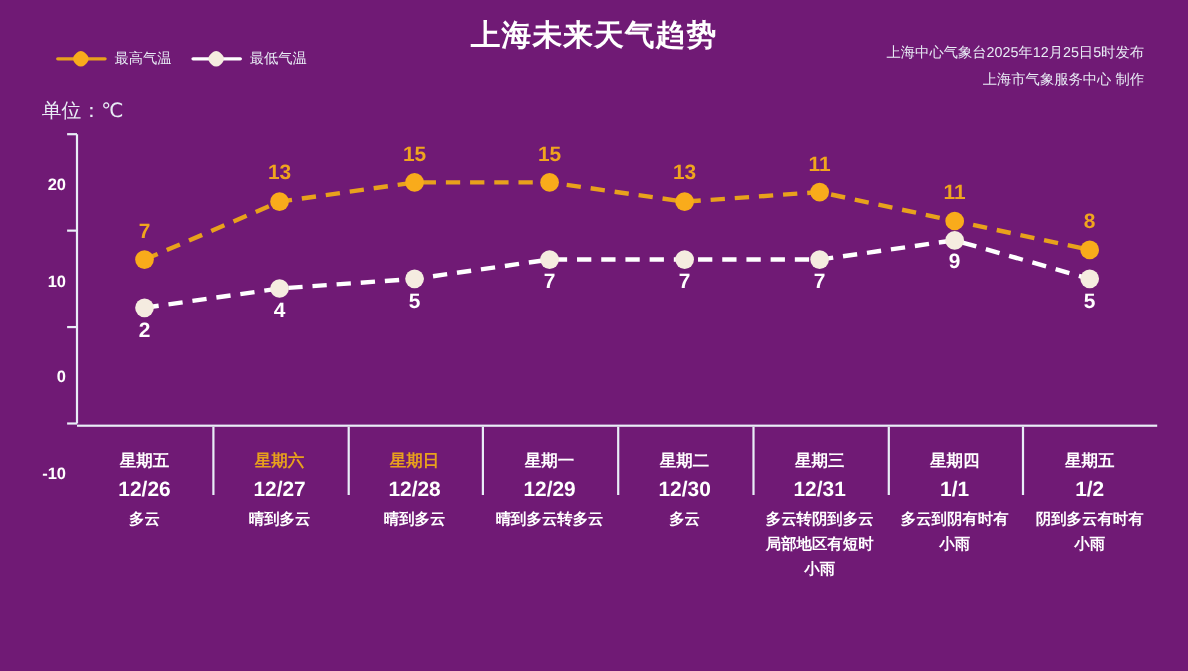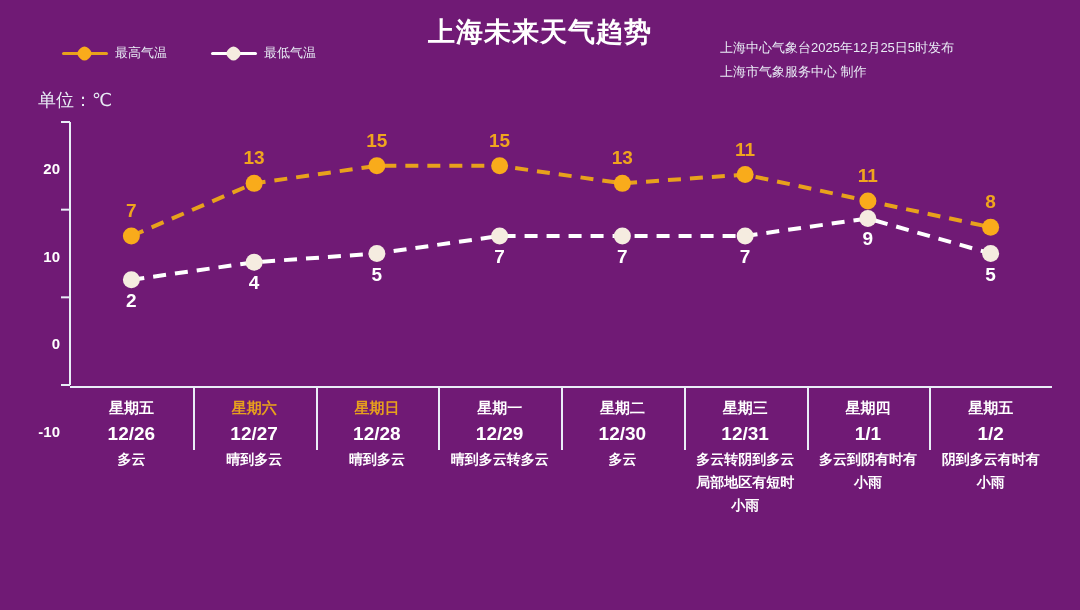--- a/index.html
+++ b/index.html
@@ -26,33 +26,34 @@
     color: #ffffff;
     font-size: 27px;
     font-weight: bold;
     letter-spacing: 1px;
   }
   #issuer {
     position: absolute;
     top: 36px;
     right: 40px;
     width: 320px;
+    text-align: right;
     color: #e8ecf5;
     font-size: 13px;
     line-height: 24px;
   }
 
   
   #legend {
     position: absolute;
     top: 44px;
-    left: 62px;
+    left: 51px;
     display: flex;
     align-items: center;
-    gap: 44px;
+    gap: 18px;
   }
   .legend-item {
     display: flex;
     align-items: center;
     gap: 7px;
   }
   .legend-swatch {
     position: relative;
     width: 46px;
     height: 14px;
@@ -127,21 +128,21 @@
     left: 70px;
     top: 386px;
     width: 982px;
     height: 180px;
     display: flex;
     border-top: 2px solid #e9eef7;
   }
   .col {
     position: relative;
     flex: 1 1 0;
-    padding: 8px 6px 0 6px;
+    padding: 20px 6px 0 6px;
     box-sizing: border-box;
     text-align: center;
   }
   .col + .col::before {
     content: "";
     position: absolute;
     left: 0;
     top: 0;
     width: 2px;
     height: 62px;

